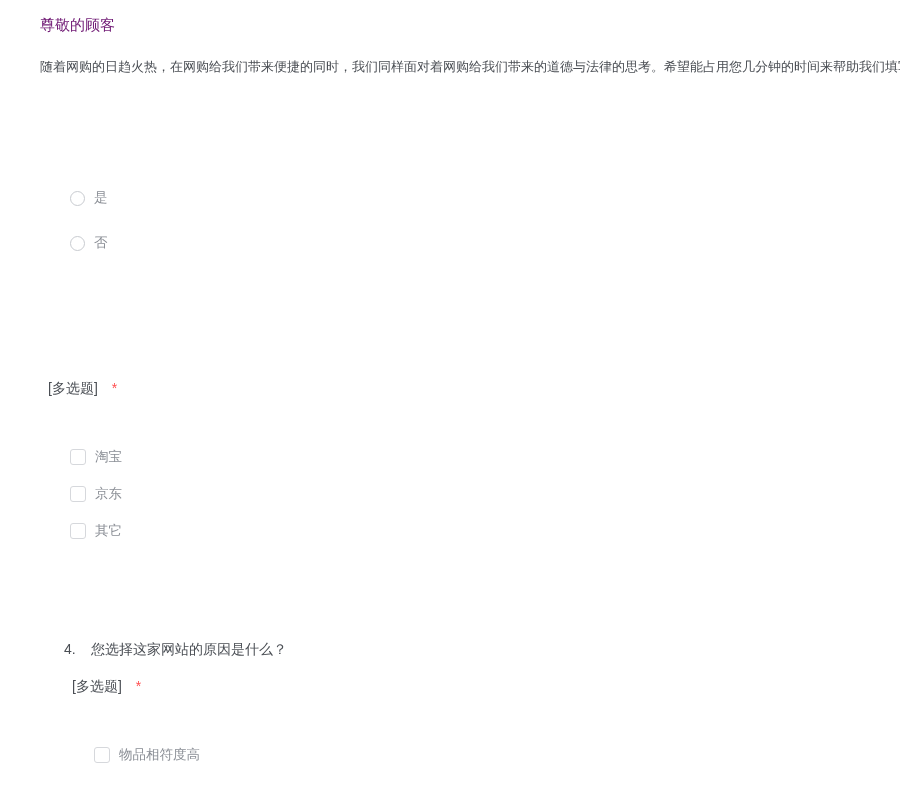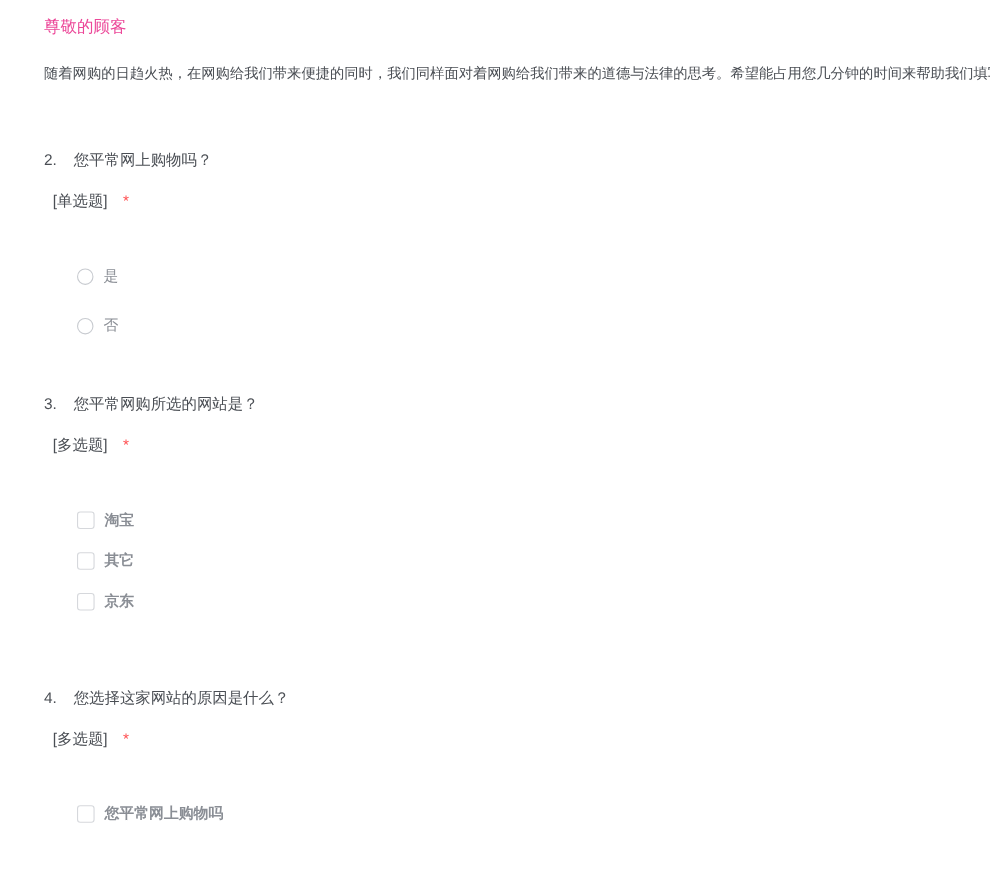--- a/index.html
+++ b/index.html
@@ -19,41 +19,41 @@
     height: 800px;
     background: #ffffff;
     overflow: hidden;
   }
   .greeting {
     position: absolute;
     left: 40px;
     top: 16px;
     font-size: 15px;
     line-height: 18px;
-    color: #ec4899;
+    color: #701a75;
   }
   .intro {
     position: absolute;
     left: 40px;
     top: 59px;
     width: 860px;
     font-size: 13px;
     line-height: 15px;
     color: #4a4e54;
     white-space: nowrap;
     overflow: hidden;
   }
   .question {
     position: absolute;
     left: 40px;
     right: 0;
   }
   .q2 { top: 137px; }
   .q3 { top: 359px; }
-  .q4 { top: 626px; }
+  .q4 { top: 641px; margin-left: 24px; }
   .q-line {
     font-size: 14px;
     line-height: 16px;
     color: #4a4e54;
   }
   .q-num {
     display: inline-block;
     width: 27px;
   }
   .q-type {
@@ -68,21 +68,21 @@
     margin-left: 14px;
     font-size: 14px;
   }
   .options {
     margin-top: 53px;
     margin-left: 30px;
     display: flex;
     flex-direction: column;
   }
   .options.radio-group { row-gap: 29px; }
-  .options.checkbox-group { row-gap: 21px; font-weight: bold; }
+  .options.checkbox-group { row-gap: 21px; }
   .option {
     display: flex;
     align-items: center;
     cursor: pointer;
   }
   .radio {
     width: 13px;
     height: 13px;
     border: 1px solid #c8cbd0;
     border-radius: 50%;
@@ -107,69 +107,60 @@
 </head>
 <body>
 
 <div class="page">
 
   <div class="greeting">尊敬的顾客</div>
 
   <div class="intro">随着网购的日趋火热，在网购给我们带来便捷的同时，我们同样面对着网购给我们带来的道德与法律的思考。希望能占用您几分钟的时间来帮助我们填写这张调查问卷</div>
 
   <section class="question q2">
-    <div class="q-line">
-      <span class="q-num">2.</span><span class="q-text">您平常网上购物吗？</span>
-    </div>
-    <div class="q-type">
-      <span>[单选题]</span><span class="req">*</span>
-    </div>
     <div class="options radio-group">
       <label class="option">
         <span class="radio"></span>
         <span class="opt-label">是</span>
       </label>
       <label class="option">
         <span class="radio"></span>
         <span class="opt-label">否</span>
       </label>
     </div>
   </section>
 
   <section class="question q3">
-    <div class="q-line">
-      <span class="q-num">3.</span><span class="q-text">您平常网购所选的网站是？</span>
-    </div>
     <div class="q-type">
       <span>[多选题]</span><span class="req">*</span>
     </div>
     <div class="options checkbox-group">
       <label class="option">
         <span class="checkbox"></span>
         <span class="opt-label">淘宝</span>
       </label>
       <label class="option">
         <span class="checkbox"></span>
-        <span class="opt-label">其它</span>
+        <span class="opt-label">京东</span>
       </label>
       <label class="option">
         <span class="checkbox"></span>
-        <span class="opt-label">京东</span>
+        <span class="opt-label">其它</span>
       </label>
     </div>
   </section>
 
   <section class="question q4">
     <div class="q-line">
       <span class="q-num">4.</span><span class="q-text">您选择这家网站的原因是什么？</span>
     </div>
     <div class="q-type">
       <span>[多选题]</span><span class="req">*</span>
     </div>
     <div class="options checkbox-group">
       <label class="option">
         <span class="checkbox"></span>
-        <span class="opt-label">您平常网上购物吗</span>
+        <span class="opt-label">物品相符度高</span>
       </label>
     </div>
   </section>
 
 </div>
 
 </body></html>

